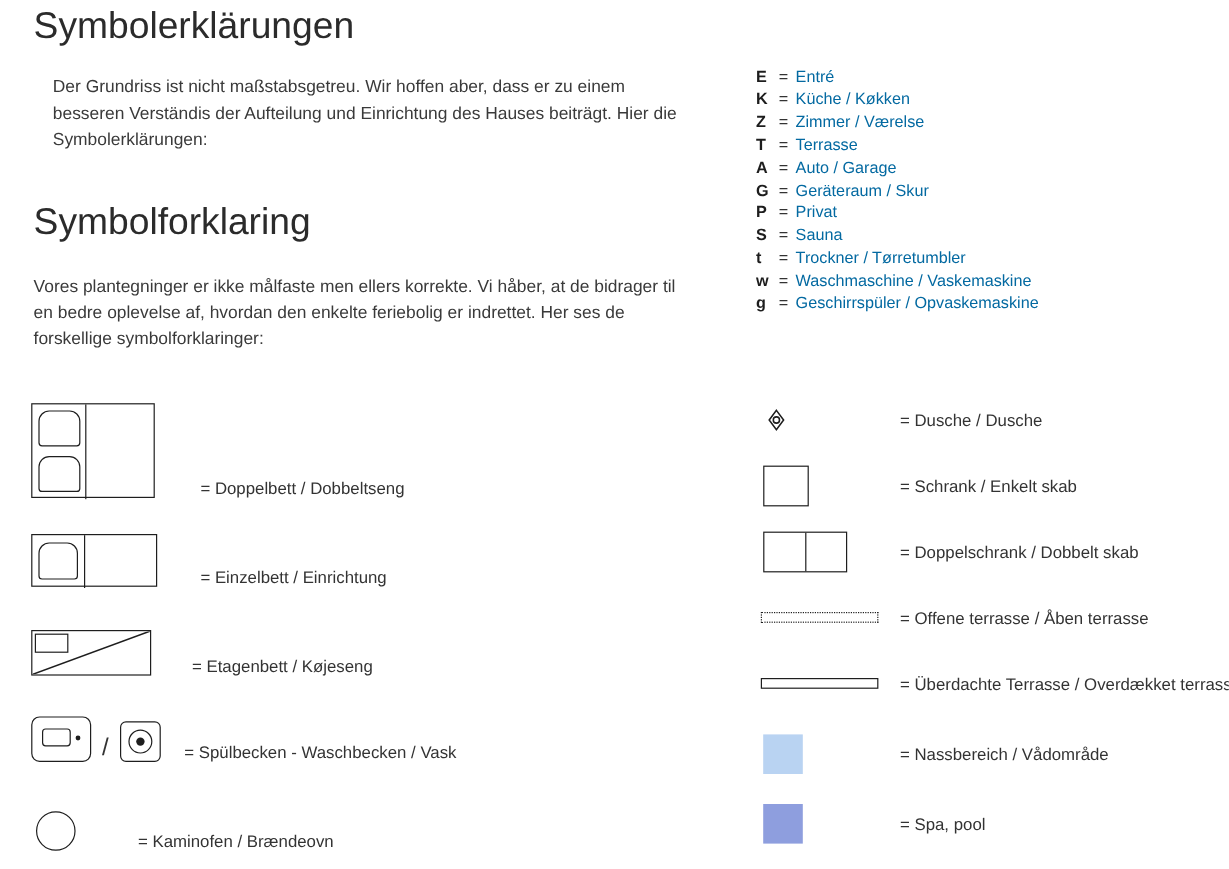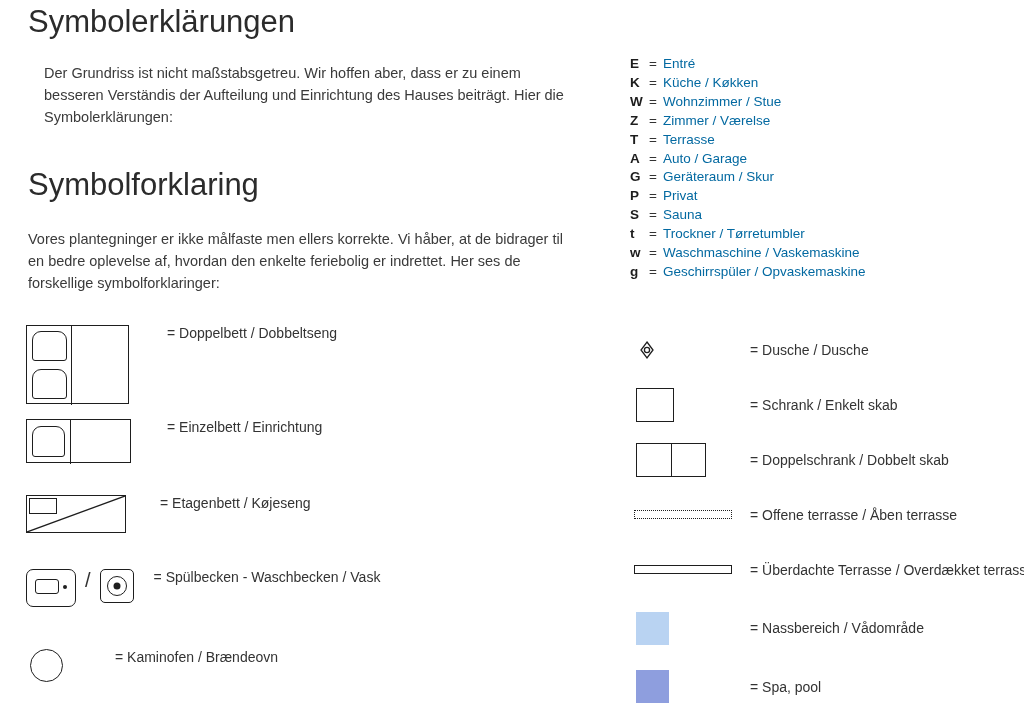--- a/index.html
+++ b/index.html
@@ -68,21 +68,21 @@
   
   .legend-left {
     position: absolute;
     left: 26px;
     top: 325px;
     width: 580px;
   }
   .lrow {
     position: relative;
     display: flex;
-    align-items: flex-start;
+    align-items: flex-end;
   }
   .lrow .sym {
     position: relative;
     flex: 0 0 auto;
   }
   .lrow .lbl {
     font-size: 14px;
     color: #333;
     white-space: nowrap;
   }
@@ -411,23 +411,20 @@
   <div class="right-col">
     <div class="abbr-list">
 
       <div class="abbr-row">
         <span class="abbr-key">E</span><span class="abbr-eq">=</span><span class="abbr-val">Entré</span>
       </div>
       <div class="abbr-row">
         <span class="abbr-key">K</span><span class="abbr-eq">=</span><span class="abbr-val">Küche / Køkken</span>
       </div>
       <div class="abbr-row">
-        <span class="abbr-key">W</span><span class="abbr-eq">=</span><span class="abbr-val">Wohnzimmer / Stue</span>
-      </div>
-      <div class="abbr-row">
         <span class="abbr-key">Z</span><span class="abbr-eq">=</span><span class="abbr-val">Zimmer / Værelse</span>
       </div>
       <div class="abbr-row">
         <span class="abbr-key">T</span><span class="abbr-eq">=</span><span class="abbr-val">Terrasse</span>
       </div>
       <div class="abbr-row">
         <span class="abbr-key">A</span><span class="abbr-eq">=</span><span class="abbr-val">Auto / Garage</span>
       </div>
       <div class="abbr-row">
         <span class="abbr-key">G</span><span class="abbr-eq">=</span><span class="abbr-val">Geräteraum / Skur</span>

